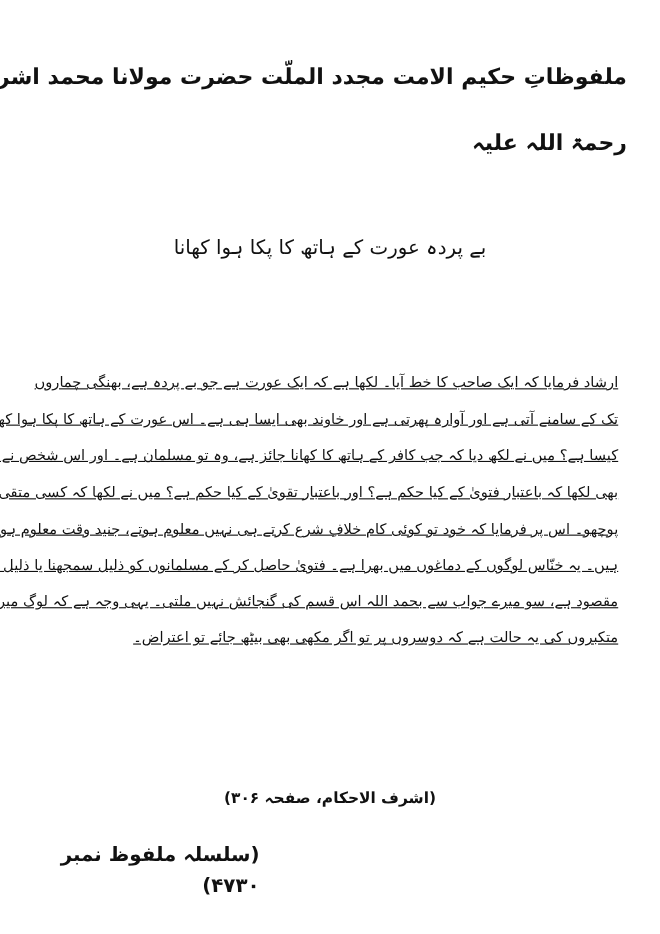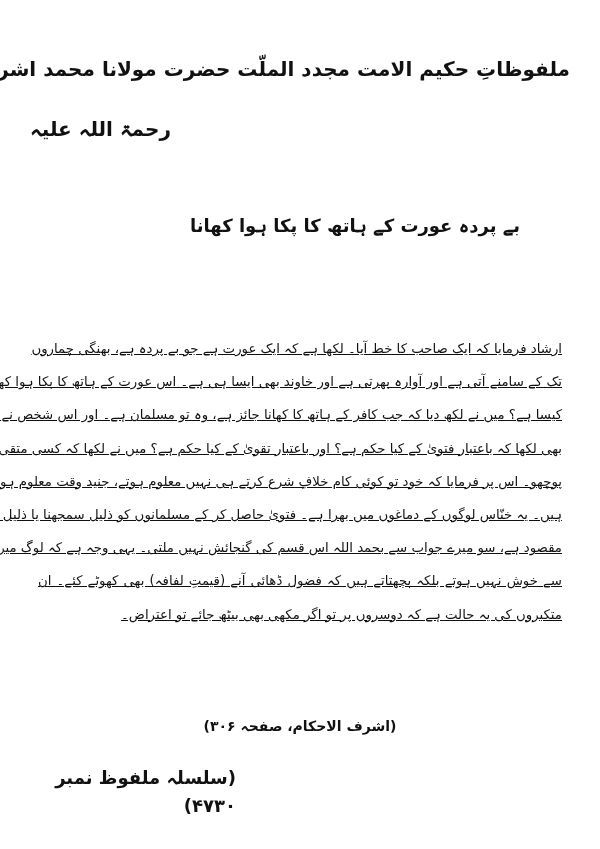--- a/index.html
+++ b/index.html
@@ -31,33 +31,33 @@
       font-size: 20px;
       font-weight: bold;
       line-height: 34px;
       white-space: nowrap;
     }
     .title-line2 {
       position: absolute;
       top: 112px;
       left: 30px;
       right: 30px;
-      text-align: left;
+      text-align: right;
       font-size: 20px;
       font-weight: bold;
       line-height: 34px;
     }
     .subject {
       position: absolute;
       top: 210px;
       left: 80px;
       right: 80px;
-      text-align: right;
+      text-align: center;
       font-size: 18px;
-      font-weight: bold;
+      font-weight: normal;
       line-height: 32px;
     }
     .body-text {
       position: absolute;
       top: 332px;
       left: 38px;
       right: 38px;
       font-size: 13.3px;
       line-height: 33.2px;
       text-align: justify;
@@ -105,20 +105,19 @@
   <div class="subject">بے پردہ عورت کے ہاتھ کا پکا ہوا کھانا</div>
 
   <div class="body-text">
     <span class="body-line">ارشاد فرمایا کہ ایک صاحب کا خط آیا۔ لکھا ہے کہ ایک عورت ہے جو بے پردہ ہے، بھنگی چماروں</span>
     <span class="body-line">تک کے سامنے آتی ہے اور آوارہ پھرتی ہے اور خاوند بھی ایسا ہی ہے۔ اس عورت کے ہاتھ کا پکا ہوا کھانا</span>
     <span class="body-line">کیسا ہے؟ میں نے لکھ دیا کہ جب کافر کے ہاتھ کا کھانا جائز ہے، وہ تو مسلمان ہے۔ اور اس شخص نے یہ</span>
     <span class="body-line">بھی لکھا کہ باعتبار فتویٰ کے کیا حکم ہے؟ اور باعتبار تقویٰ کے کیا حکم ہے؟ میں نے لکھا کہ کسی متقی سے</span>
     <span class="body-line">پوچھو۔ اس پر فرمایا کہ خود تو کوئی کام خلافِ شرع کرتے ہی نہیں معلوم ہوتے، جنید وقت معلوم ہوتے</span>
     <span class="body-line">ہیں۔ یہ خنّاس لوگوں کے دماغوں میں بھرا ہے۔ فتویٰ حاصل کر کے مسلمانوں کو ذلیل سمجھنا یا ذلیل کرنا</span>
     <span class="body-line">مقصود ہے، سو میرے جواب سے بحمد اللہ اس قسم کی گنجائش نہیں ملتی۔ یہی وجہ ہے کہ لوگ میرے جواب</span>
-    <span class="body-line">سے خوش نہیں ہوتے بلکہ پچھتاتے ہیں کہ فضول ڈھائی آنے (قیمتِ لفافہ) بھی کھوٹے کئے۔ ان</span>
     <span class="body-line last">متکبروں کی یہ حالت ہے کہ دوسروں پر تو اگر مکھی بھی بیٹھ جائے تو اعتراض۔</span>
   </div>
 
   <div class="ref1">(اشرف الاحکام، صفحہ ۳۰۶)</div>
   <div class="ref2">(سلسلہ ملفوظ نمبر ۴۷۳۰)</div>
 
 </div>
 
 </body></html>

